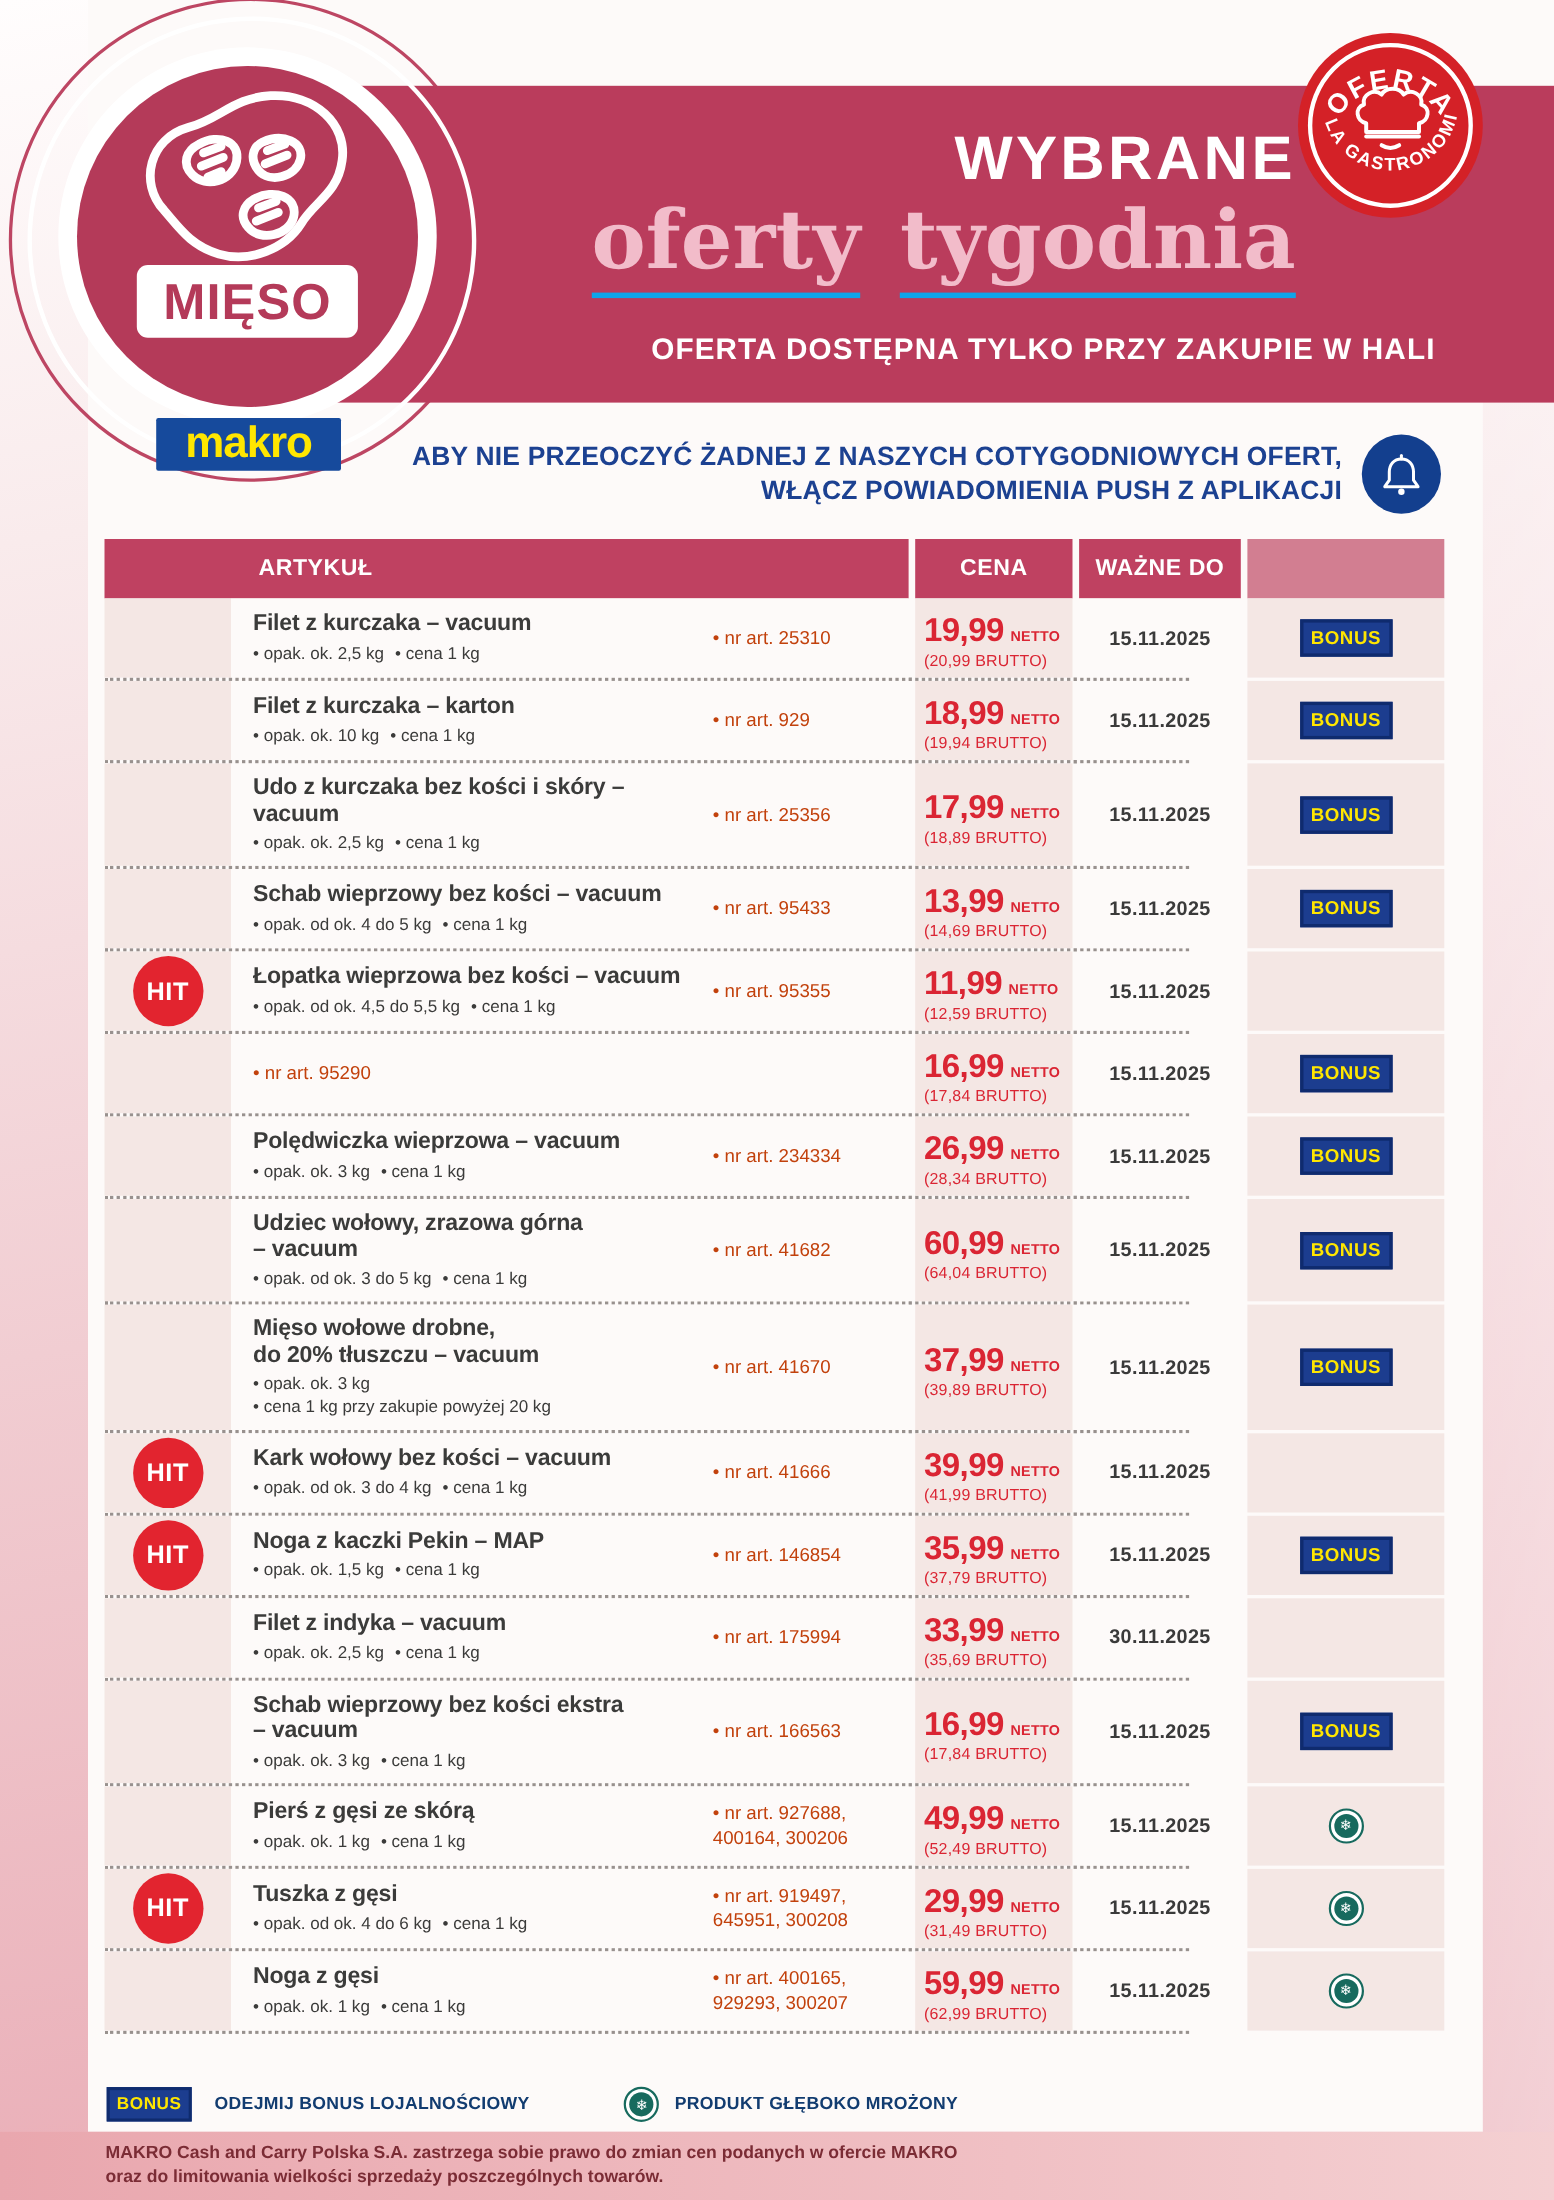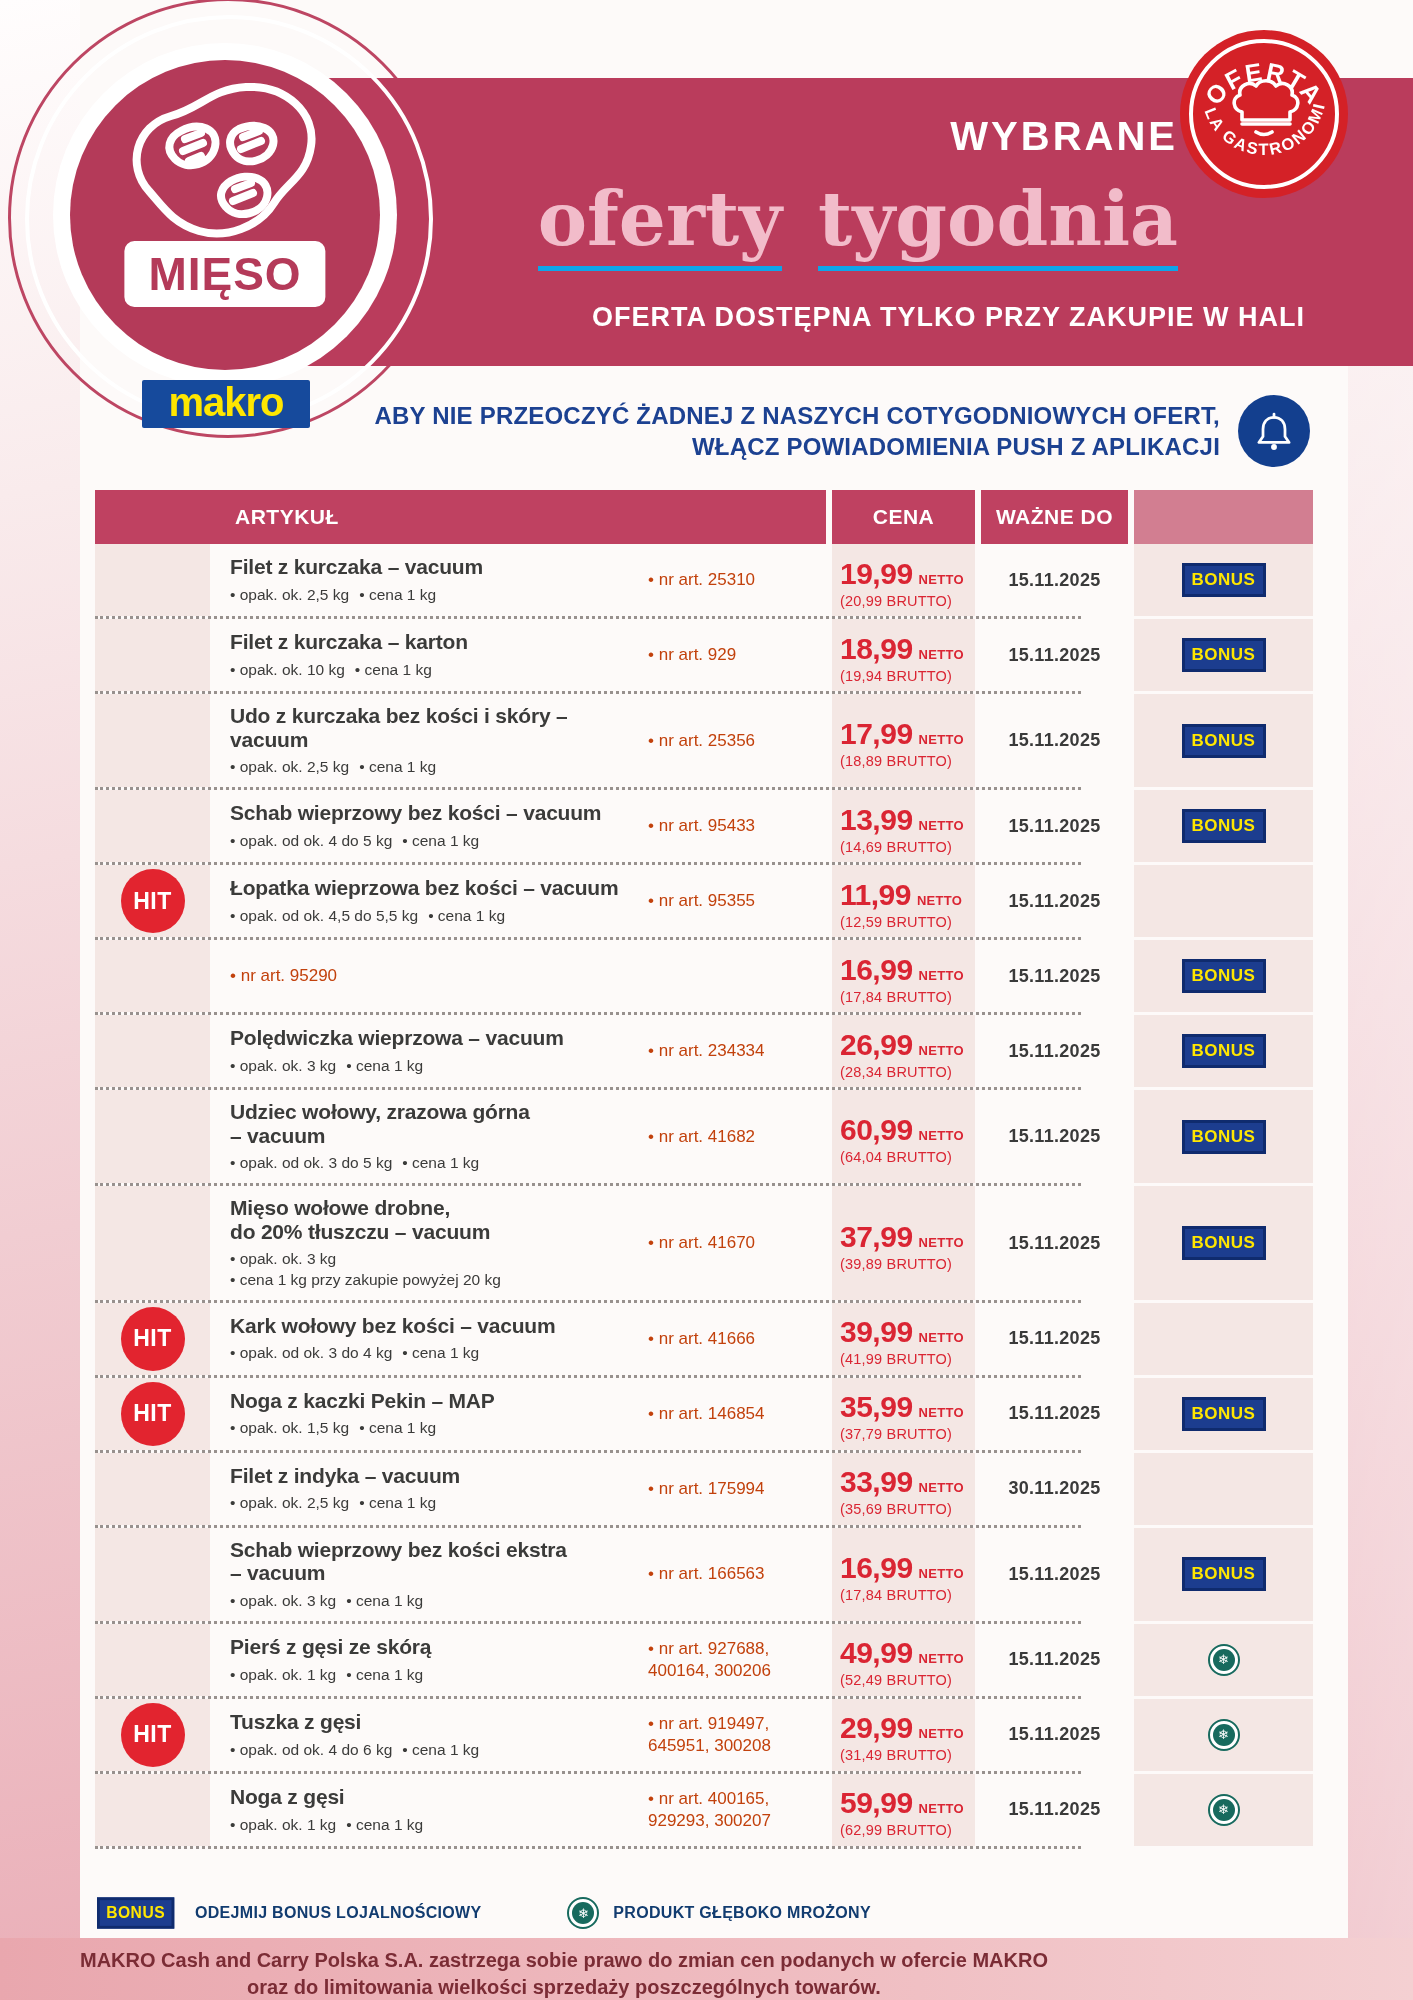--- a/index.html
+++ b/index.html
@@ -15,21 +15,21 @@
   .top-strip{position:absolute;left:1348px;right:0;top:0;height:78px;background:#fdfaf9;}
 
   
   .ring-red{position:absolute;left:8px;top:-2px;width:434px;height:434px;border-radius:50%;
     border:3px solid #bd4663;z-index:2;}
   
   .band{position:absolute;left:300px;right:0;top:78px;height:288px;background:#ba3c5c;z-index:3;}
   .ring-white{position:absolute;left:25px;top:15px;width:400px;height:400px;border-radius:50%;
     border:4px solid #ffffff;z-index:4;}
 
-  .wybrane{position:absolute;right:235px;top:38px;color:#ffffff;font-size:40px;font-weight:bold;
+  .wybrane{position:absolute;right:235px;top:38px;color:#ffffff;font-size:56px;font-weight:bold;
     letter-spacing:3px;line-height:1;}
   .oferty{position:absolute;right:235px;top:104px;color:#f2bcca;font-family:"DejaVu Serif",serif;
     font-weight:bold;font-size:74px;line-height:1;white-space:nowrap;}
   .oferty .w{display:inline-block;border-bottom:5px solid #0ea5e9;padding-bottom:10px;}
   .oferty .w + .w{margin-left:36px;}
   .availability{position:absolute;right:108px;top:224px;color:#ffffff;font-size:27px;font-weight:bold;
     letter-spacing:1px;white-space:nowrap;}
 
   
   .gastro{position:absolute;right:63px;top:28px;width:172px;height:172px;z-index:5;}
@@ -94,21 +94,21 @@
 
   
   .legend{position:absolute;left:97px;top:1896px;display:flex;align-items:center;z-index:7;}
   .legend .bonus{transform:scale(.92);transform-origin:left center;}
   .legend-label{color:#123c70;font-size:16px;font-weight:bold;letter-spacing:.3px;margin-left:14px;}
   .legend-sep{width:86px;}
 
   
   .footer{position:absolute;left:0;right:0;bottom:0;height:62px;z-index:8;
     background:linear-gradient(90deg,#e9a7ae 0%,#f0c0c4 65%,#f4d0d2 100%);}
-  .footer-text{position:absolute;left:80px;top:9px;color:#7b2c35;font-size:20px;font-weight:bold;line-height:1.35;text-align:center;}
+  .footer-text{position:absolute;left:96px;top:9px;color:#7b2c35;font-size:16px;font-weight:bold;line-height:1.35;}
 </style>
 </head>
 <body>
 
 <div class="page">
 
   <div class="card"></div>
   <div class="top-strip"></div>
   <div class="ring-red"></div>
 

